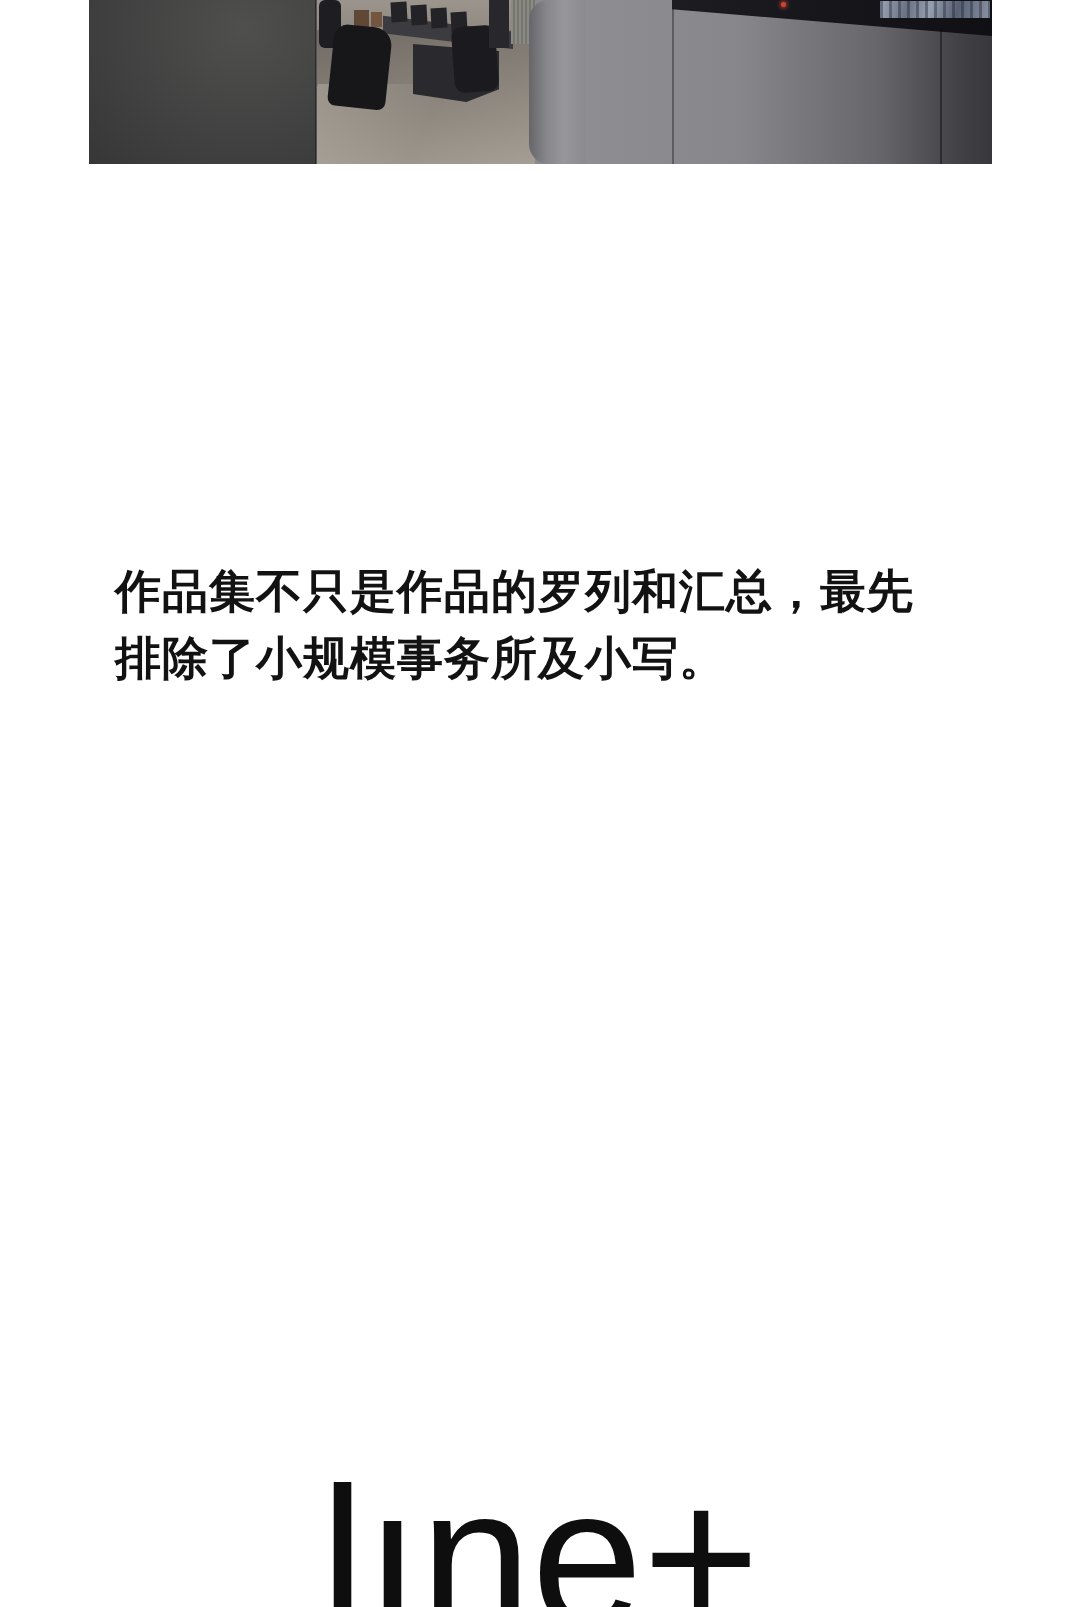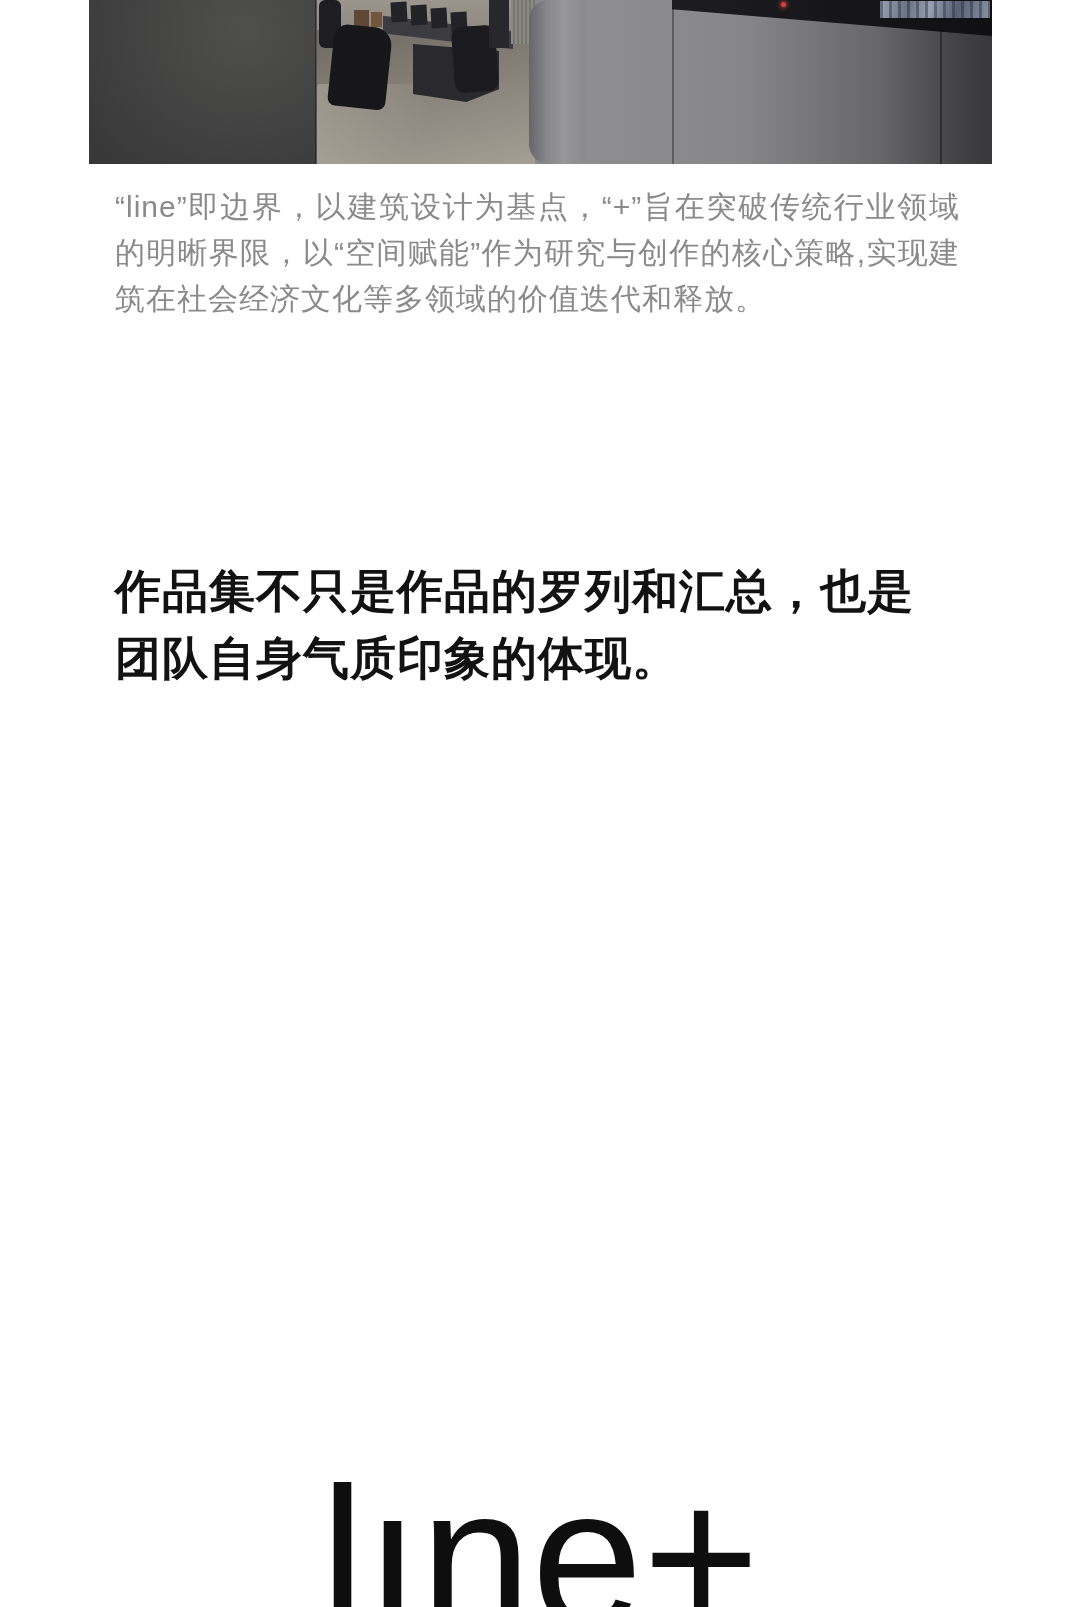--- a/index.html
+++ b/index.html
@@ -138,20 +138,19 @@
 
     <div class="ph-corner"></div>
     <div class="ph-wall-right"></div>
     <div class="ph-band"></div>
     <div class="ph-seam-1"></div>
     <div class="ph-seam-2"></div>
     <div class="ph-screen"></div>
     <div class="ph-red-dot"></div>
   </figure>
 
-  <p class="caption">“line”即边界，以建筑设计为基点，“+”旨在突破传统行业领域的明晰界限，以“空间赋能”作为研究与创作的核心策略,实现建筑在社会经济文化等多领域的价值迭代和释放。</p>
 
-  <h2 class="heading">作品集不只是作品的罗列和汇总，也是团队自身气质印象的体现。</h2>
+  <h2 class="heading">作品集不只是作品的罗列和汇总，最先排除了小规模事务所及小写。</h2>
 
 
   <div class="logo">lıne+</div>
 
 </div>
 
 </body></html>

